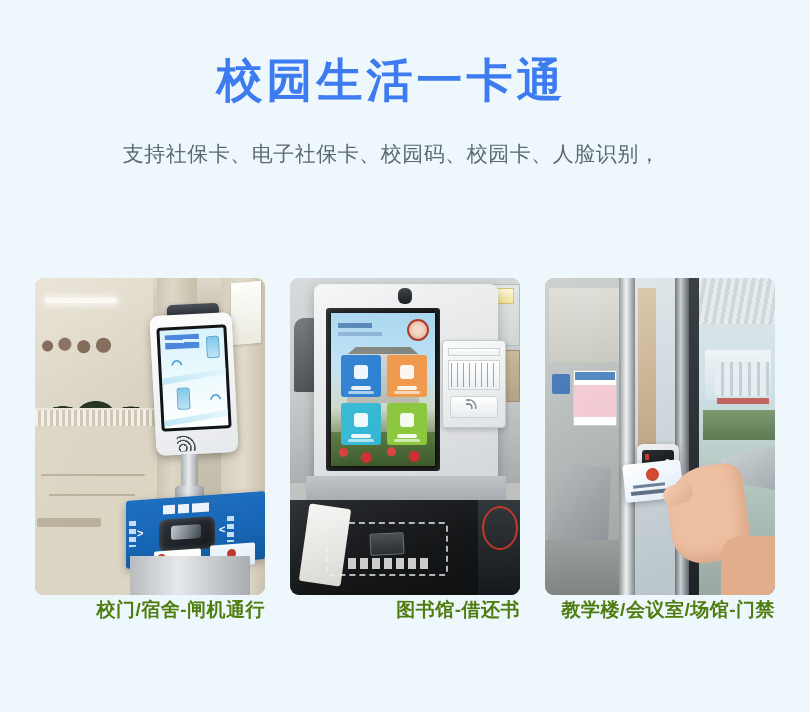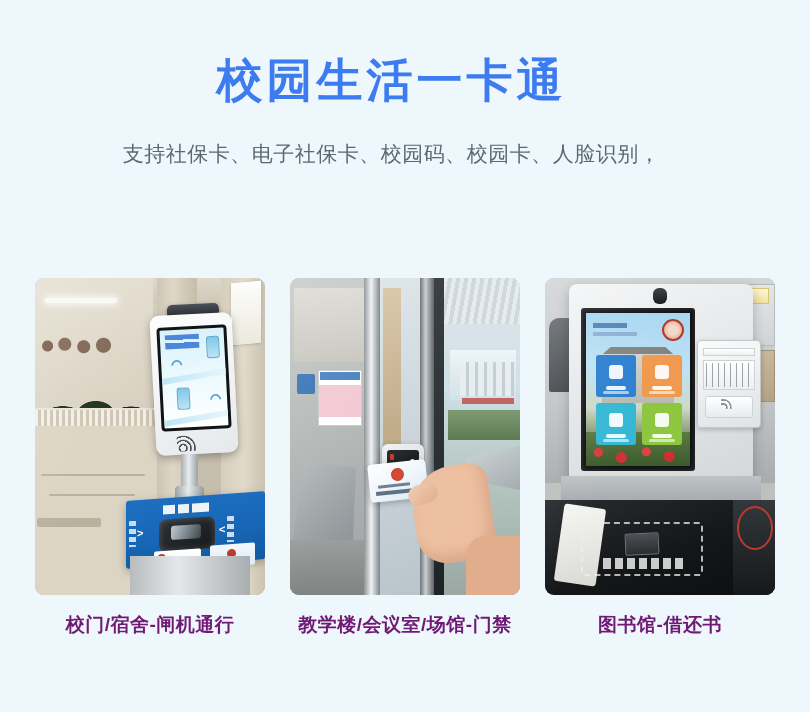--- a/index.html
+++ b/index.html
@@ -64,25 +64,25 @@
   .photo {
     position: relative;
     width: 230px;
     height: 317px;
     border-radius: 9px;
     overflow: hidden;
     background: #cfc9bc;
   }
 
   .caption {
-    margin-top: 17px;
-    text-align: center;
+    margin-top: 2px;
+    text-align: right;
     font-size: 19px;
     font-weight: bold;
-    color: #701a75;
+    color: #4d7c0f;
     letter-spacing: 0.5px;
   }
 
   
   .p1-bg {
     position: absolute; inset: 0;
     background:
       linear-gradient(175deg, #d9d2c2 0%, #cdc5b3 26%, #c8c0ae 55%, #bfb8a7 100%);
   }
   .p1-wall {
@@ -622,64 +622,20 @@
         <div class="p1-vtxtR"></div>
         <div class="p1-label1"></div>
         <div class="p1-emblem" style="left:122px; top:276px;"></div>
         <div class="p1-label2"></div>
         <div class="p1-emblem" style="left:192px; top:271px;"></div>
         <div class="p1-stand"></div>
 
         <div class="glass"></div>
       </div>
       <div class="caption">校门/宿舍-闸机通行</div>
-    </div>
-
-    <div class="card">
-      <div class="photo">
-        <div class="p3-bg"></div>
-        <div class="p3-indoor"></div>
-        <div class="p3-wallpanel"></div>
-        <div class="p3-icon"></div>
-        <div class="p3-poster"></div>
-        <div class="p3-posterhdr"></div>
-        <div class="p3-bench"></div>
-        <div class="p3-floor"></div>
-
-        <div class="p3-frame1"></div>
-        <div class="p3-door"></div>
-        <div class="p3-doorwood"></div>
-        <div class="p3-frame2"></div>
-        <div class="p3-darkstrip"></div>
-
-        <div class="p3-outdoor"></div>
-        <div class="p3-ceilout"></div>
-        <div class="p3-sky"></div>
-        <div class="p3-building"></div>
-        <div class="p3-redband"></div>
-        <div class="p3-green"></div>
-        <div class="p3-rail"></div>
-
-        <div class="p3-reader"></div>
-        <div class="p3-readerface"></div>
-        <div class="p3-readerled"></div>
-        <div class="p3-readerdot"></div>
-
-        <div class="p3-card"></div>
-        <div class="p3-cardseal"></div>
-        <div class="p3-cardtxt1"></div>
-        <div class="p3-cardtxt2"></div>
-
-        <div class="p3-hand"></div>
-        <div class="p3-thumb"></div>
-        <div class="p3-wrist"></div>
-
-        <div class="glass"></div>
-      </div>
-      <div class="caption">教学楼/会议室/场馆-门禁</div>
     </div>
 
     <div class="card">
       <div class="photo">
         <div class="p2-bg"></div>
         <div class="p2-room"></div>
         <div class="p2-win"></div>
         <div class="p2-sign"></div>
         <div class="p2-shelf"></div>
         <div class="p2-person"></div>
@@ -730,14 +686,58 @@
         <div class="p2-book"></div>
         <div class="p2-decktext"></div>
         <div class="p2-side"></div>
         <div class="p2-redcircle"></div>
 
         <div class="glass"></div>
       </div>
       <div class="caption">图书馆-借还书</div>
     </div>
 
+    <div class="card">
+      <div class="photo">
+        <div class="p3-bg"></div>
+        <div class="p3-indoor"></div>
+        <div class="p3-wallpanel"></div>
+        <div class="p3-icon"></div>
+        <div class="p3-poster"></div>
+        <div class="p3-posterhdr"></div>
+        <div class="p3-bench"></div>
+        <div class="p3-floor"></div>
+
+        <div class="p3-frame1"></div>
+        <div class="p3-door"></div>
+        <div class="p3-doorwood"></div>
+        <div class="p3-frame2"></div>
+        <div class="p3-darkstrip"></div>
+
+        <div class="p3-outdoor"></div>
+        <div class="p3-ceilout"></div>
+        <div class="p3-sky"></div>
+        <div class="p3-building"></div>
+        <div class="p3-redband"></div>
+        <div class="p3-green"></div>
+        <div class="p3-rail"></div>
+
+        <div class="p3-reader"></div>
+        <div class="p3-readerface"></div>
+        <div class="p3-readerled"></div>
+        <div class="p3-readerdot"></div>
+
+        <div class="p3-card"></div>
+        <div class="p3-cardseal"></div>
+        <div class="p3-cardtxt1"></div>
+        <div class="p3-cardtxt2"></div>
+
+        <div class="p3-hand"></div>
+        <div class="p3-thumb"></div>
+        <div class="p3-wrist"></div>
+
+        <div class="glass"></div>
+      </div>
+      <div class="caption">教学楼/会议室/场馆-门禁</div>
+    </div>
+
   </div>
 </div>
 
 </body></html>

